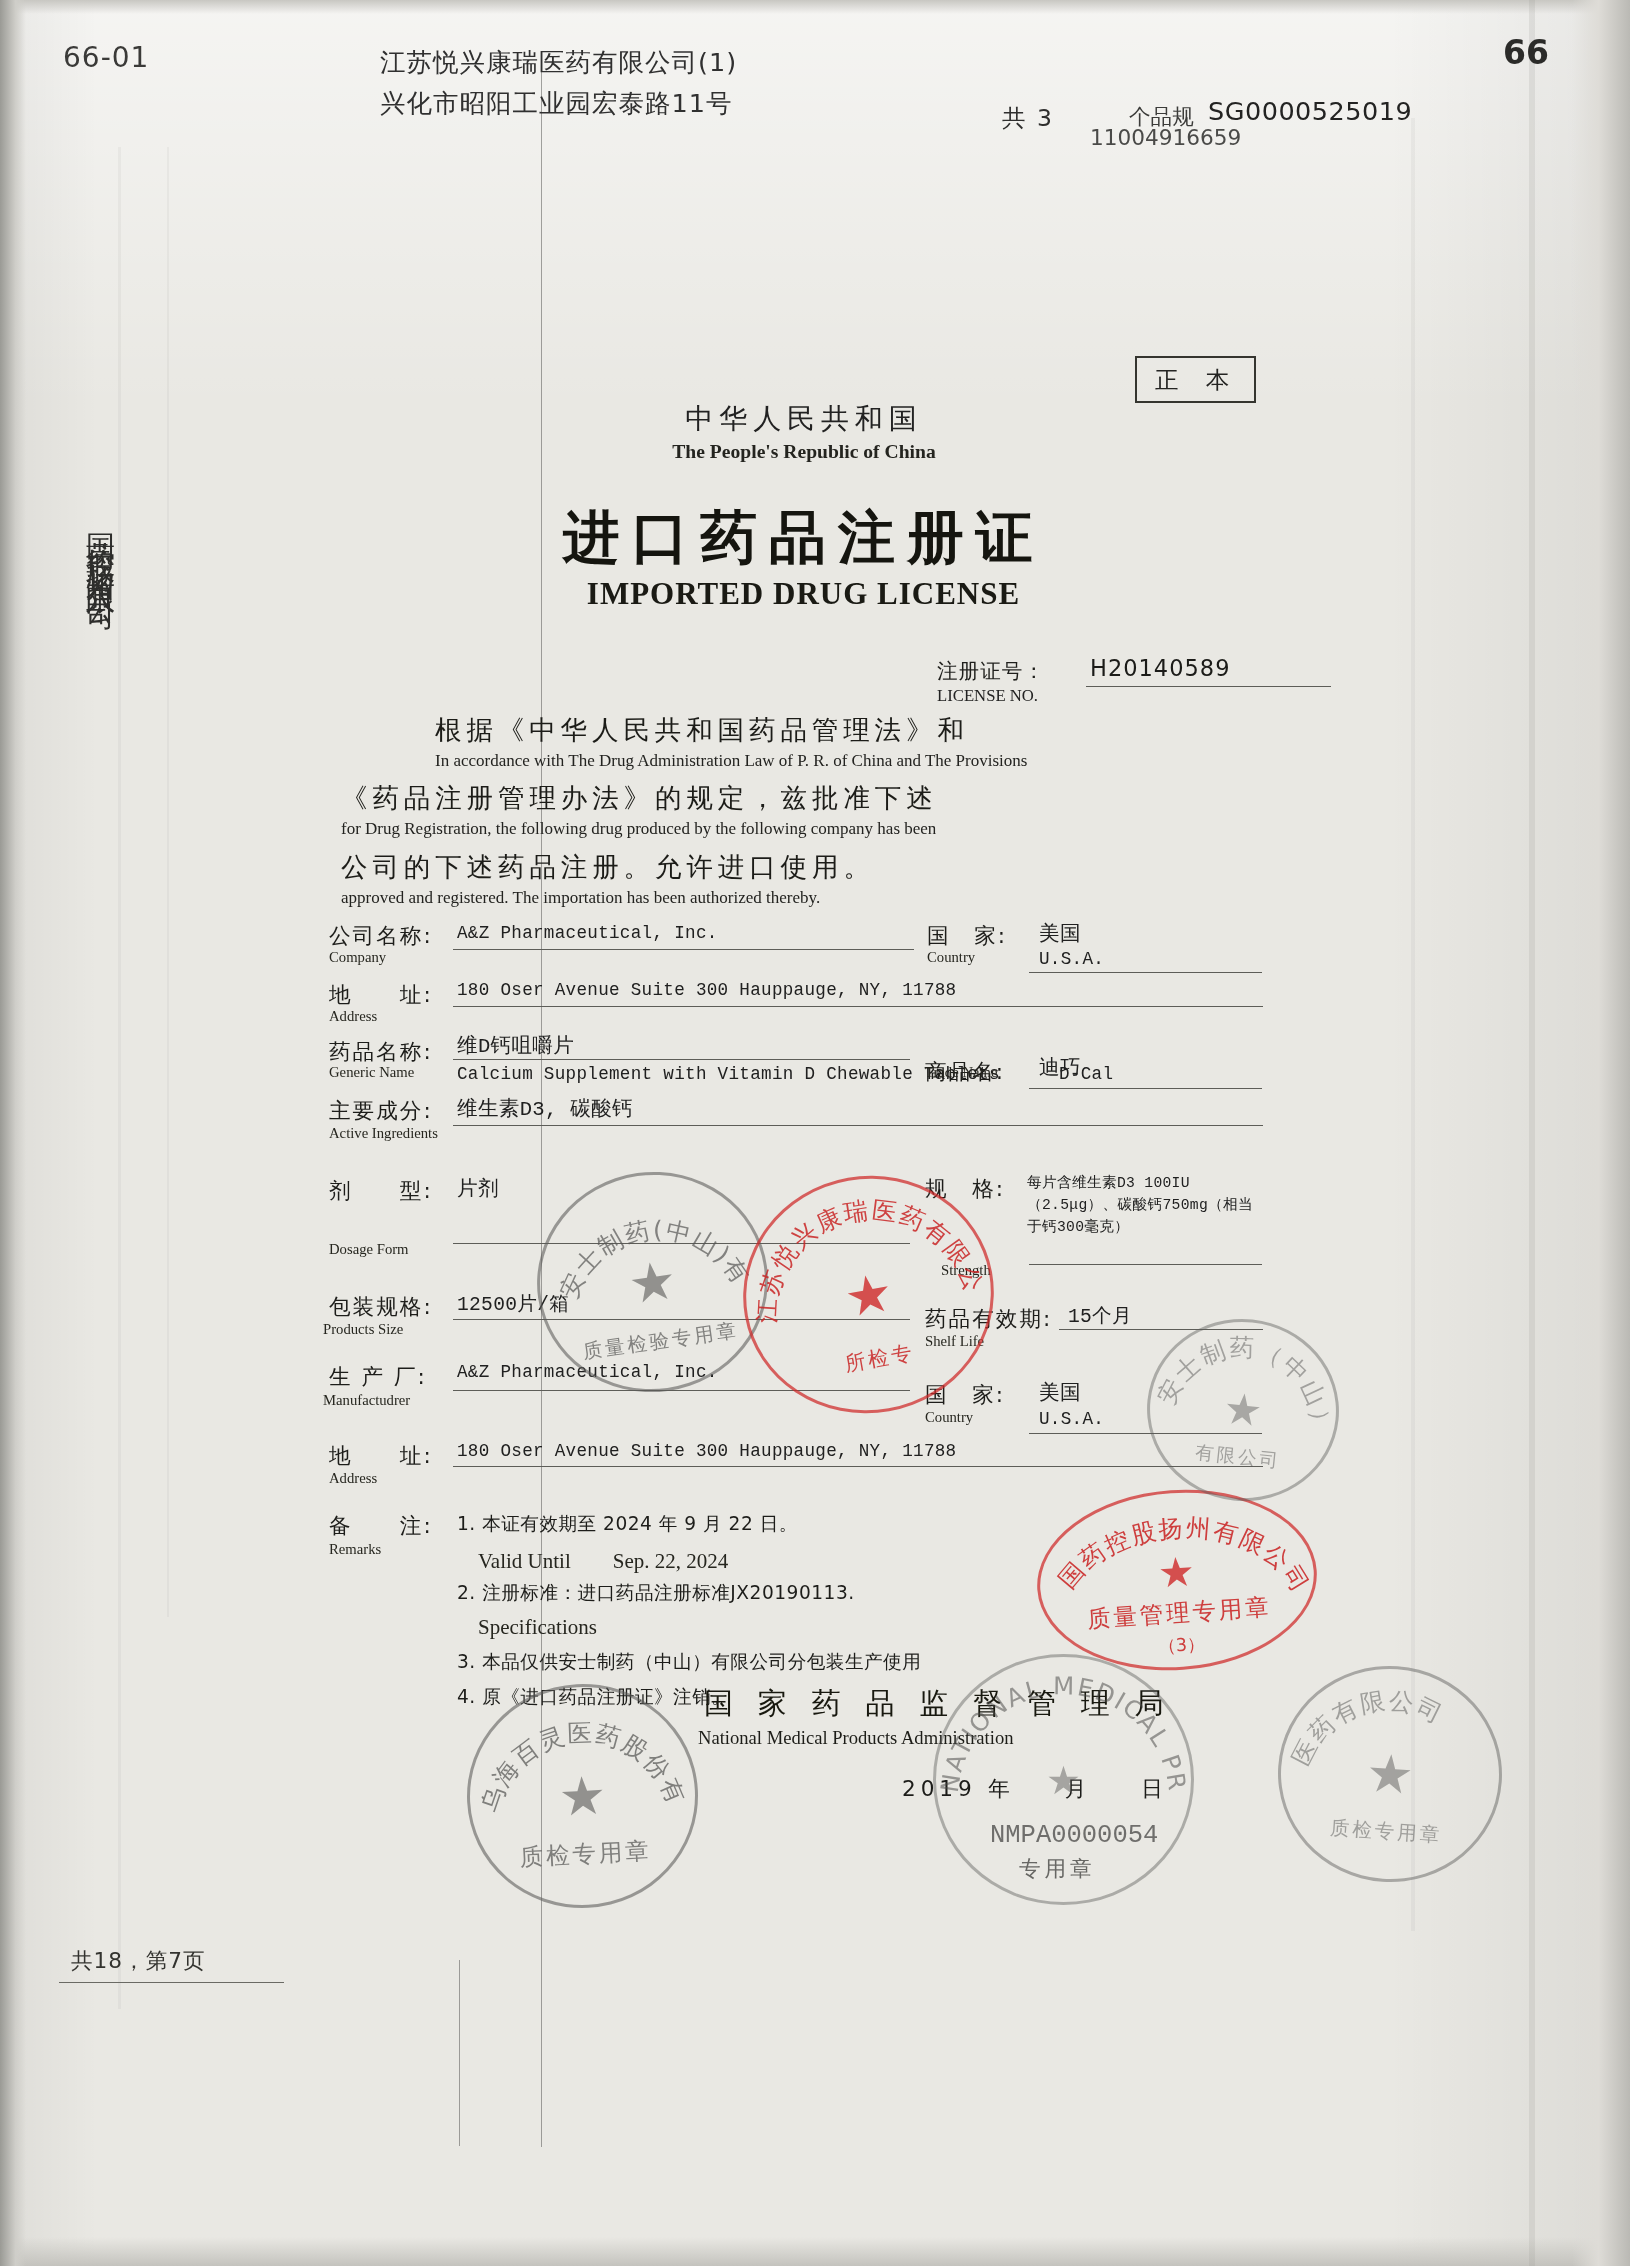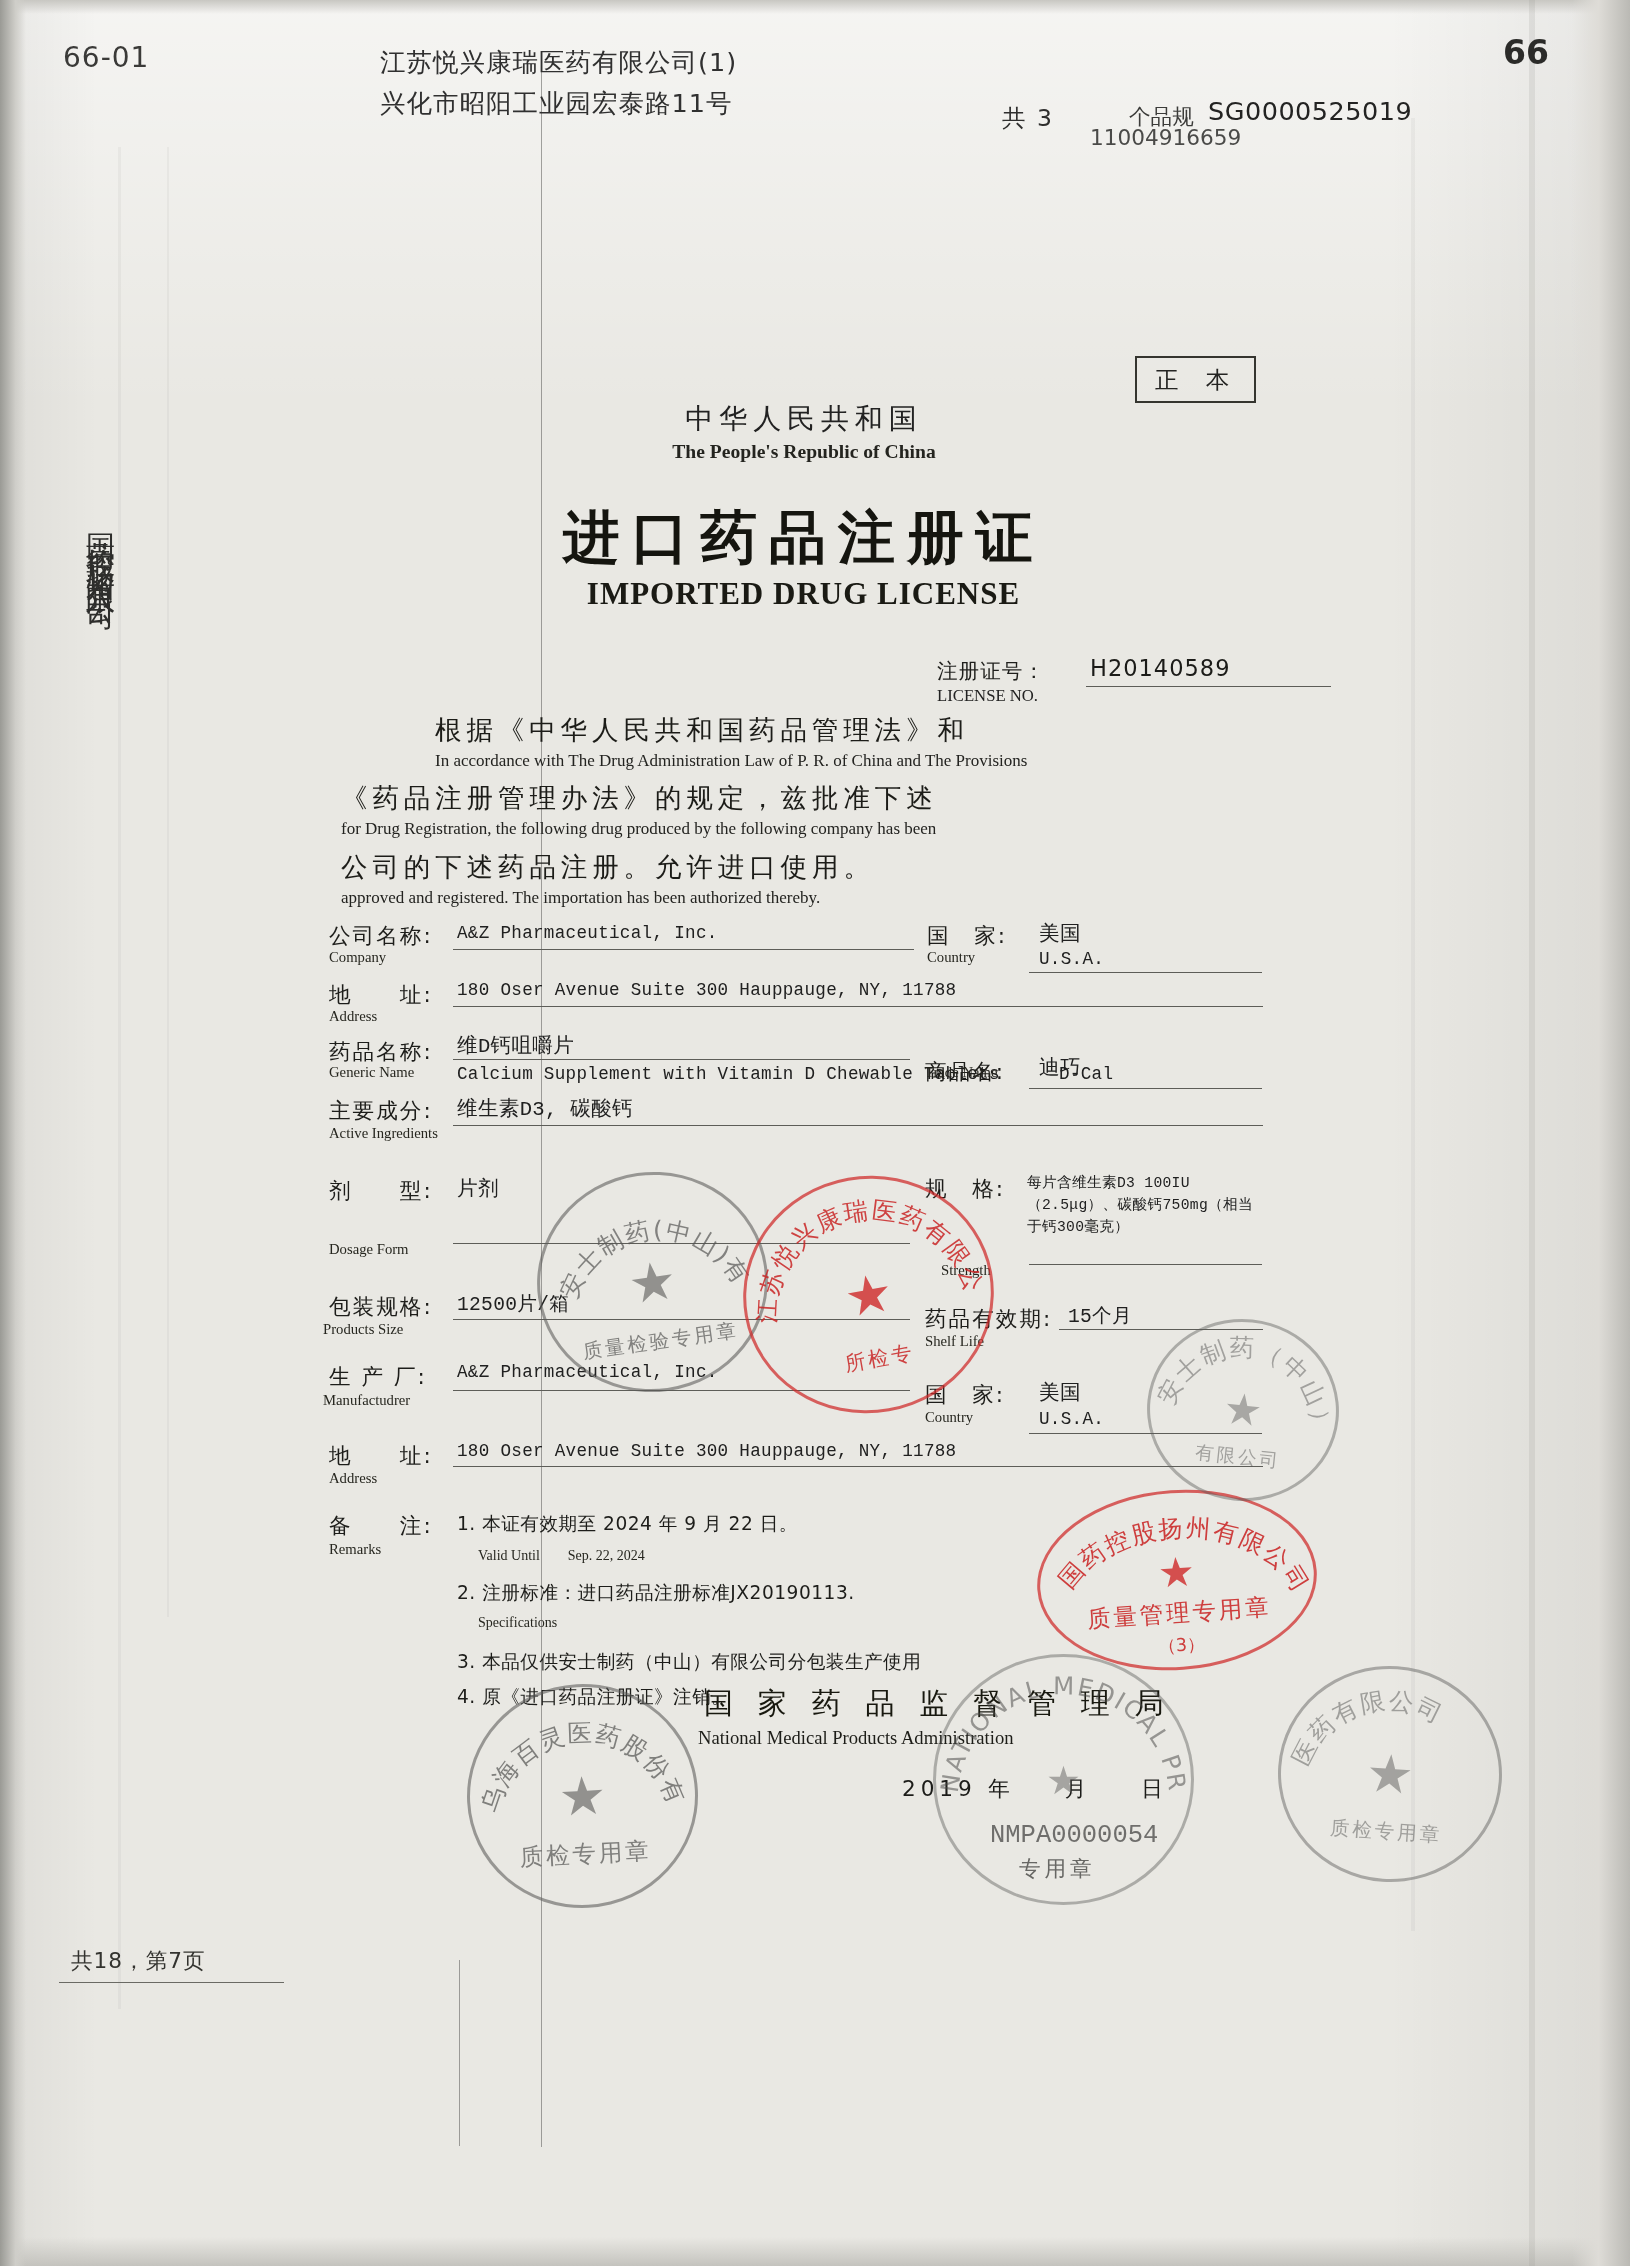--- a/index.html
+++ b/index.html
@@ -68,21 +68,21 @@
   .lic-no{position:absolute;left:1090px;top:655px;font-size:22.5px;letter-spacing:1px;color:#1b1b18;}
 
   .body-cn{position:absolute;font-size:26.5px;letter-spacing:4.9px;color:#1c1c18;}
   .body-en{position:absolute;font-size:17px;color:#232320;font-family:"Liberation Serif",serif;}
   .f-label-cn{position:absolute;font-size:21.6px;letter-spacing:2px;color:#1d1d1a;}
   .f-label-en{position:absolute;font-size:14.7px;color:#26261f;font-family:"Liberation Serif",serif;}
   .f-val{position:absolute;font-size:17.6px;color:#202020;font-family:"Liberation Mono",monospace;letter-spacing:0.3px;}
   .rule{position:absolute;height:1px;background:#5d5d58;}
 
   .remark-line{position:absolute;font-size:18.6px;color:#1d1d1a;letter-spacing:0.5px;}
-  .remark-en{position:absolute;font-size:14px;color:#26261f;font-family:"Liberation Serif",serif;}
+  .remark-en{position:absolute;font-size:21px;color:#26261f;font-family:"Liberation Serif",serif;}
 
   .nmpa-cn{position:absolute;left:704px;top:1684px;font-size:29px;letter-spacing:7.8px;color:#18180f;}
   .nmpa-en{position:absolute;left:698px;top:1727px;font-size:18.6px;color:#1d1d18;font-family:"Liberation Serif",serif;}
   .date-line{position:absolute;left:902px;top:1774px;font-size:21.6px;letter-spacing:4.9px;color:#1c1c19;}
 
   .footer{position:absolute;left:71px;top:1946px;font-size:21.6px;color:#33332f;letter-spacing:1px;}
   .footer-rule{position:absolute;left:59px;top:1982px;width:225px;height:1px;background:#6a6a64;}
 
   
   .stamp{position:absolute;border-radius:50%;display:flex;align-items:center;justify-content:center;}

